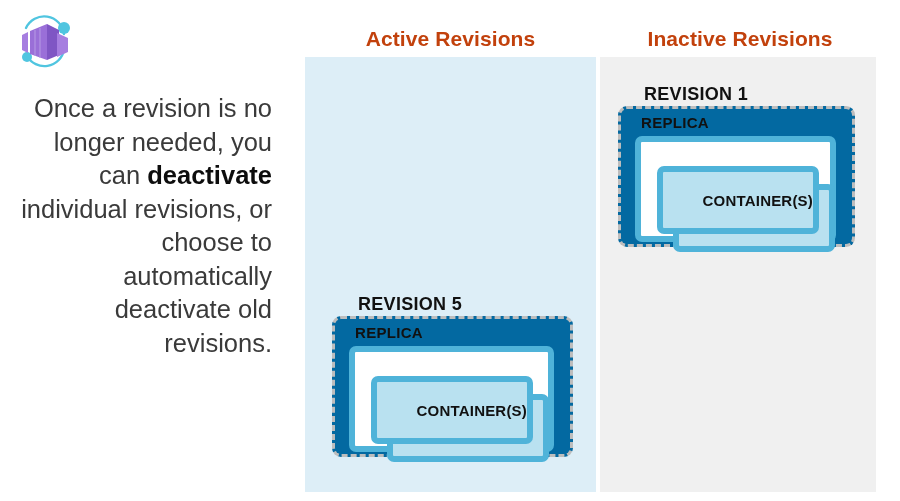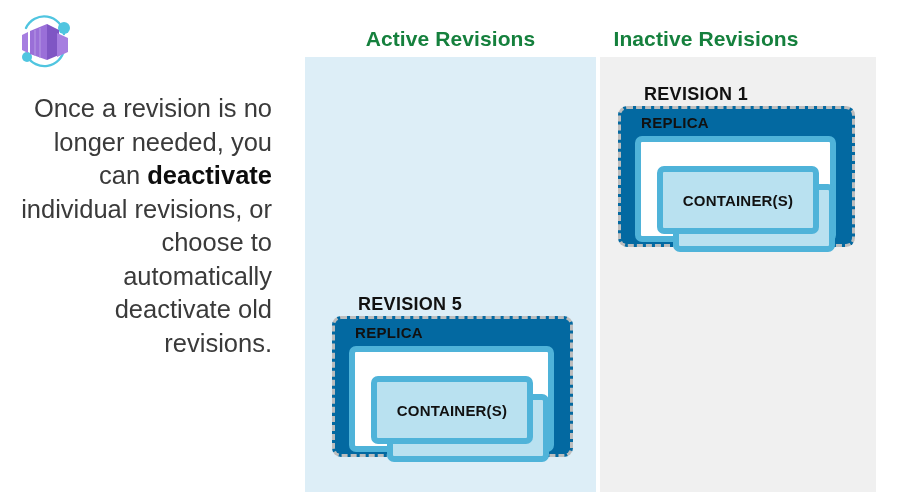--- a/index.html
+++ b/index.html
@@ -43,26 +43,26 @@
     font-weight: 700;
     color: #0d0d0d;
   }
 
   
   .column-header {
     position: absolute;
     top: 27px;
     font-size: 21px;
     font-weight: 700;
-    color: #15803d;
+    color: #c2410c;
     text-align: center;
     letter-spacing: .1px;
   }
   #header-active   { left: 305px; width: 291px; }
-  #header-inactive { left: 568px; width: 276px; }
+  #header-inactive { left: 602px; width: 276px; }
 
   .column-band {
     position: absolute;
     top: 57px;
     height: 435px;
   }
   #band-active {
     left: 305px; width: 291px;
     background: #ddeef7;
   }
@@ -123,21 +123,21 @@
     width: 150px;
     height: 56px;
   }
   .container-box.front {
     left: 16px;
     top: 24px;
     width: 150px;
     height: 56px;
     display: flex;
     align-items: center;
-    justify-content: center;
+    justify-content: flex-end;
   }
   .container-label {
     font-size: 15px;
     font-weight: 700;
     color: #111111;
     letter-spacing: .2px;
     white-space: nowrap;
   }
 
   

